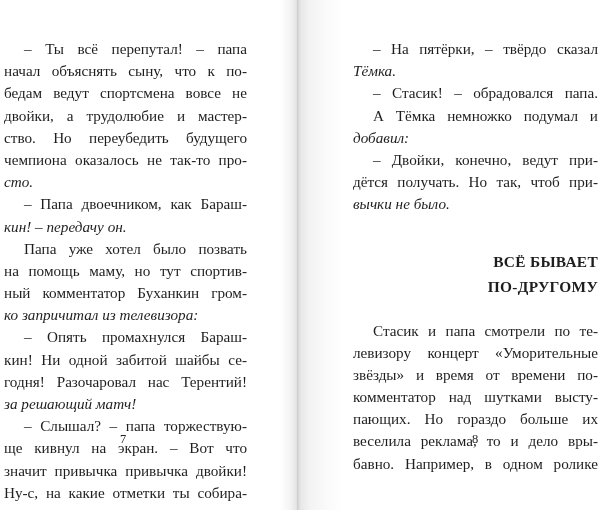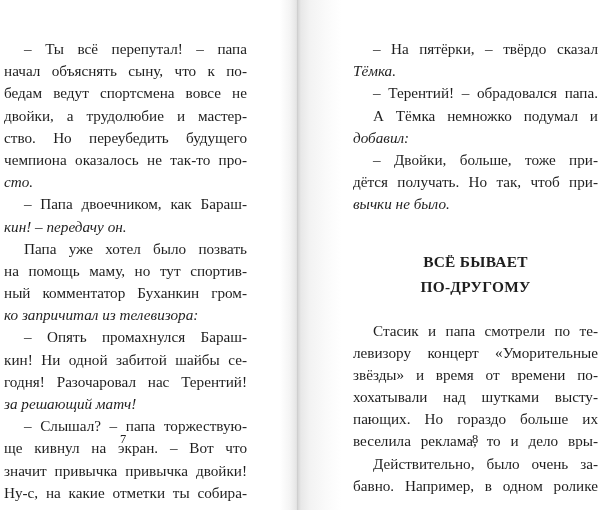--- a/index.html
+++ b/index.html
@@ -18,21 +18,21 @@
   .gutter-line { position: absolute; left: 297px; top: 0; width: 1px; height: 510px; background: #cfcfcf; }
 
   .text-block { position: absolute; font-size: 15.2px; line-height: 22.2px; }
   .page-left .text-block { left: 4px; top: 38px; width: 243px; }
   .page-right .text-block { left: 55px; top: 38px; width: 245px; }
 
   .line { display: block; text-align: justify; text-align-last: justify; white-space: nowrap; height: 22.2px; }
   .line.last { text-align-last: left; font-style: italic; }
   .line.indent { padding-left: 20px; }
 
-  .heading { text-align: center; font-weight: bold; font-size: 15.4px; line-height: 25px; letter-spacing: 0.3px; }
+  .heading { text-align: right; font-weight: bold; font-size: 15.4px; line-height: 25px; letter-spacing: 0.3px; }
   .heading-wrap { margin-top: 33px; margin-bottom: 21px; }
 
   .page-number { position: absolute; top: 432px; font-size: 12.5px; text-align: center; width: 40px; }
   .page-left .page-number { left: 103px; }
   .page-right .page-number { left: 157px; }
 </style>
 </head>
 <body>
 
 <div class="spread">
@@ -60,38 +60,37 @@
         <span class="line">значит привычка привычка двойки!</span>
         <span class="line">Ну-с, на какие отметки ты собира-</span>
       </div>
     <div class="page-number">7</div>
   </div>
   <div class="page page-right">
     <div class="text-block">
       <div id="right-text-before">
           <span class="line indent">– На пятёрки, – твёрдо сказал</span>
           <span class="line last">Тёмка.</span>
-          <span class="line indent">– Терентий! – обрадовался папа.</span>
+          <span class="line indent">– Стасик! – обрадовался папа.</span>
           <span class="line indent">А Тёмка немножко подумал и</span>
           <span class="line last">добавил:</span>
-          <span class="line indent">– Двойки, больше, тоже при-</span>
+          <span class="line indent">– Двойки, конечно, ведут при-</span>
           <span class="line">дётся получать. Но так, чтоб при-</span>
           <span class="line last">вычки не было.</span>
         </div>
       <div class="heading-wrap">
         <div class="heading">ВСЁ БЫВАЕТ</div>
         <div class="heading">ПО-ДРУГОМУ</div>
       </div>
       <div id="right-text-after">
           <span class="line indent">Стасик и папа смотрели по те-</span>
           <span class="line">левизору концерт «Уморительные</span>
           <span class="line">звёзды» и время от времени по-</span>
-          <span class="line">хохатывали над шутками высту-</span>
+          <span class="line">комментатор над шутками высту-</span>
           <span class="line">пающих. Но гораздо больше их</span>
           <span class="line">веселила реклама, то и дело вры-</span>
-          <span class="line indent">Действительно, было очень за-</span>
           <span class="line">бавно. Например, в одном ролике</span>
         </div>
     </div>
     <div class="page-number">8</div>
   </div>
   <div class="gutter-line"></div>
 </div>
 
 </body></html>

